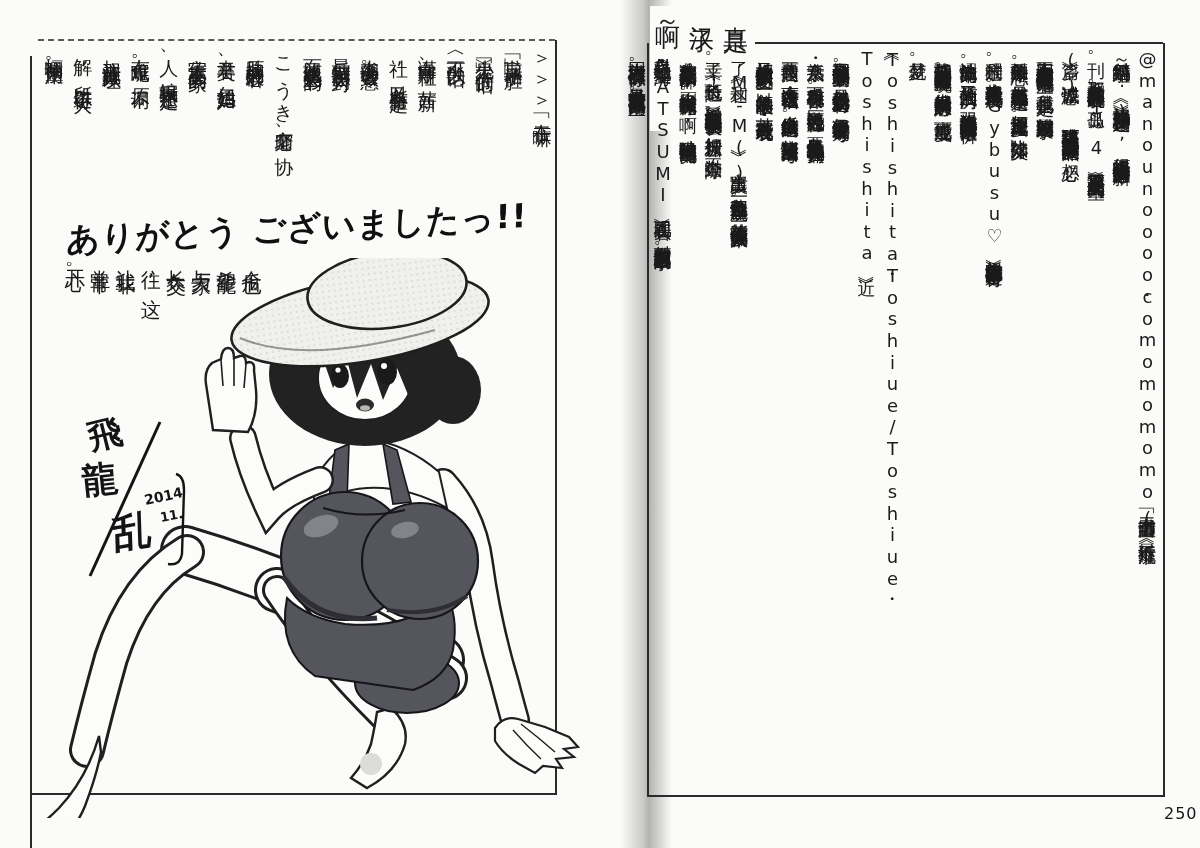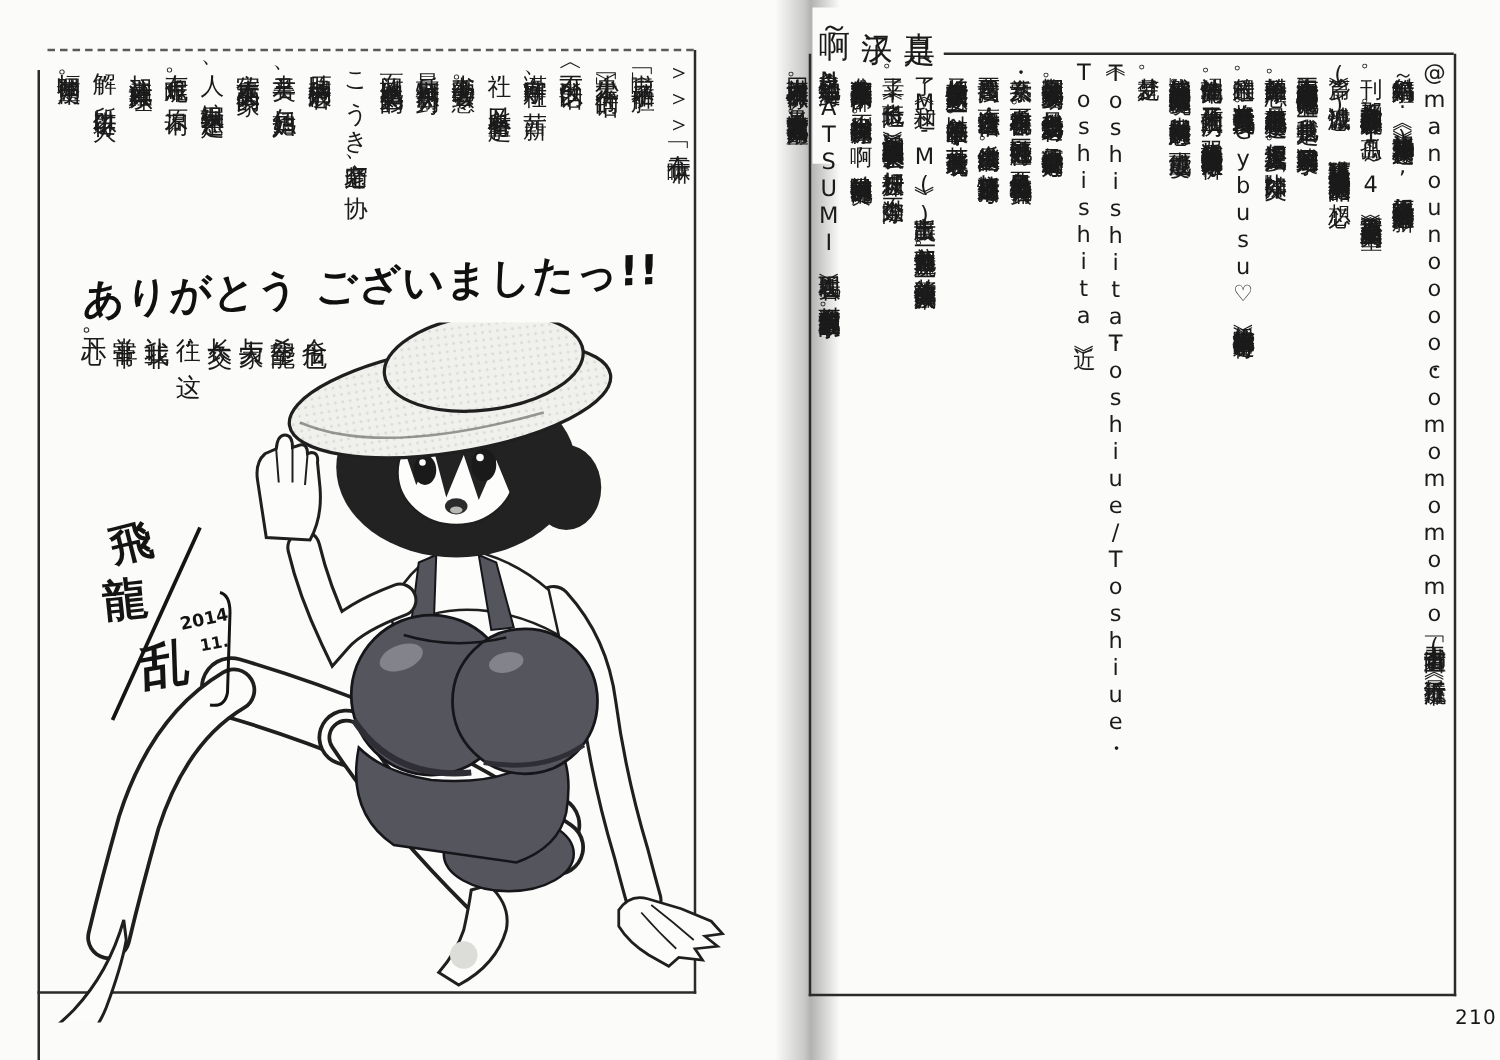--- a/index.html
+++ b/index.html
@@ -204,14 +204,14 @@
     <div>亲・熟女系,反而难得有机会创作。巨乳还能勉强应付,要色气十足地描绘贫乳吊钟实在需</div>
     <div>要高超画技,这方面还没什么自信・・不,今后会继续精进的。《如疫情蔓延般》描绘了母</div>
     <div>子相奸像传染病般扩散的快乐妄想,以一年一篇的基准收录。其实・・・可能有读者发现</div>
     <div>了,这和《M-M》(富士美出版)部分角色共享同一世界观。若能连前传也一并阅读就太荣</div>
     <div>幸了。《班长危险!》最近沉迷刻板印象的班级委员长和学生会长。好想被训斥。不过如今除</div>
     <div>非准备好完整剧本去形象俱乐部,否则根本没人会训斥你呢。啊,唯独编辑部对胃部的叱责</div>
     <div>已经饱和了・・・《夏海NATSUMI》现在回头看,对如今的我而言算是坦率的故事。</div>
     <div>因为太过坦率反而有点惊讶。半吊子方言是以我老家高知县西部为原型。</div>
   </div>
 
-  <div class="pagenum">210</div>
+  <div class="pagenum">250</div>
 </div>
 
 </body></html>

